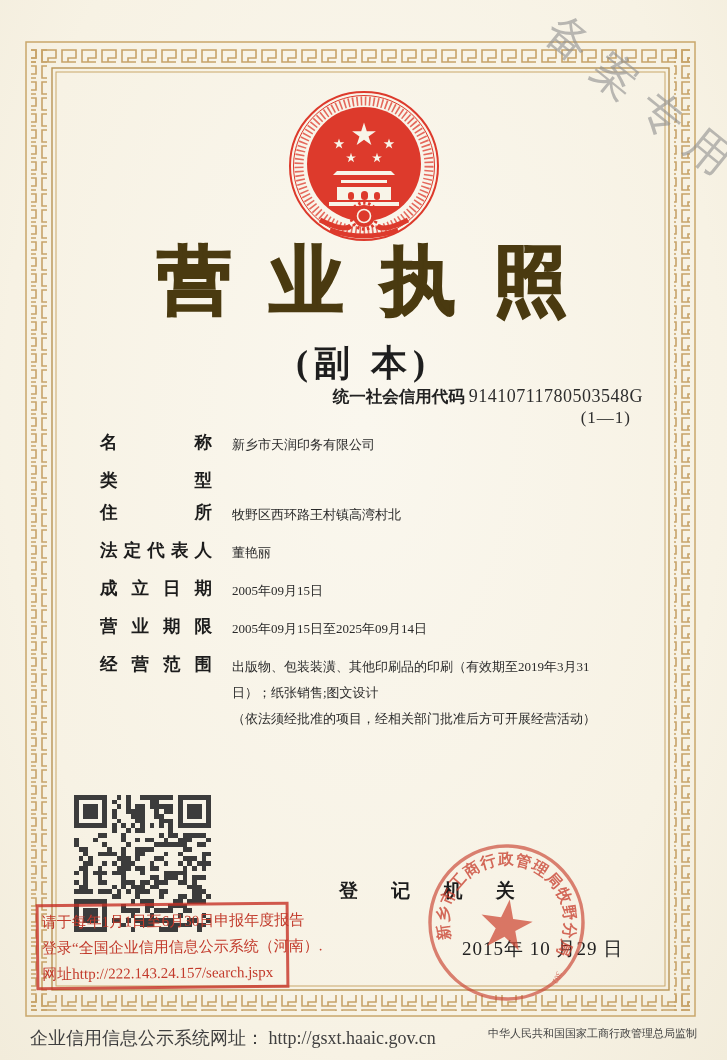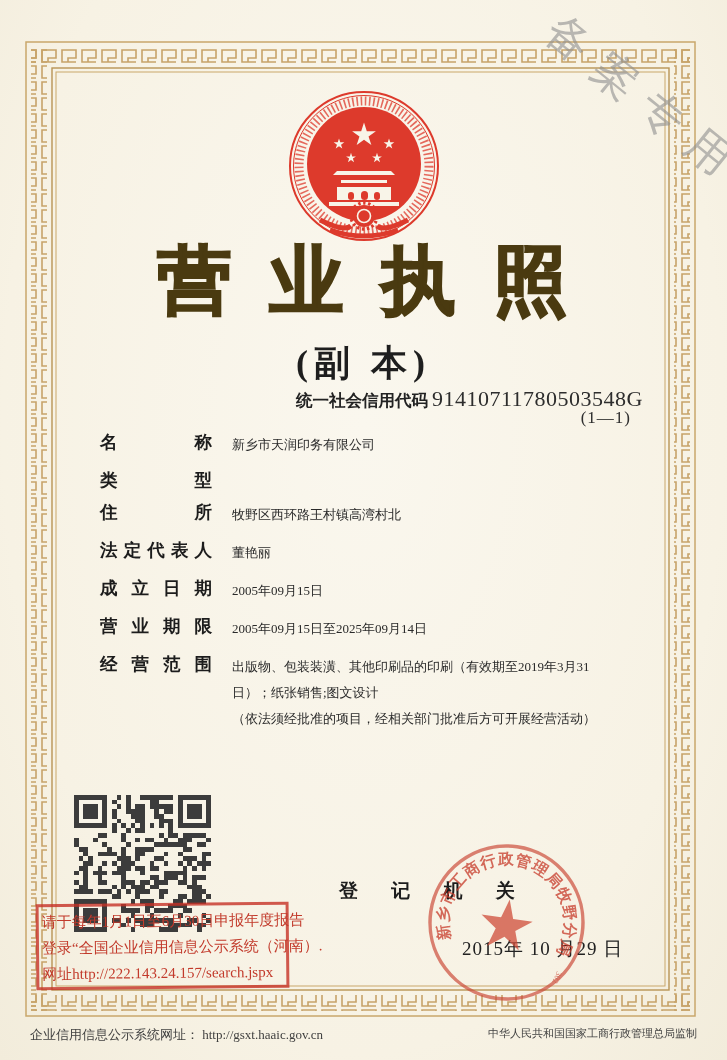--- a/index.html
+++ b/index.html
@@ -21,21 +21,21 @@
          letter-spacing:38px;text-indent:38px;
          -webkit-text-stroke:2px #4a3a10;
          font-family:"Liberation Sans",sans-serif;}
   #subtitle{left:0;top:339px;width:727px;text-align:center;
             font-size:36px;color:#1e1e1e;font-weight:600;letter-spacing:6px;}
 
   
   #creditline{right:84px;top:386px;text-align:right;white-space:nowrap;}
   #creditline .lbl{font-family:"Liberation Sans",sans-serif;font-weight:700;
                    font-size:16.5px;color:#222;}
-  #creditline .code{font-size:22px;color:#2d2d2d;letter-spacing:.5px;}
+  #creditline .code{font-size:18px;color:#2d2d2d;letter-spacing:.5px;}
   #pageno{right:96px;top:408px;font-size:17px;color:#2d2d2d;letter-spacing:1px;}
 
   
   #fields{left:100px;top:432px;width:512px;}
   .frow{display:flex;margin-bottom:12px;align-items:flex-start;}
   .flabel{flex:0 0 112px;font-family:"Liberation Sans",sans-serif;font-weight:700;
           font-size:17.5px;color:#1c1c1c;text-align:justify;text-align-last:justify;
           line-height:20px;}
   .fvalue{margin-left:20px;width:382px;font-size:13px;color:#2a2a2a;
           line-height:26px;white-space:pre-wrap;word-break:break-all;margin-top:0;}
@@ -49,21 +49,21 @@
          transform:rotate(-.6deg);padding:2px 3px;box-sizing:border-box;
          font-size:15px;line-height:26px;white-space:nowrap;z-index:5;}
 
   
   #reglabel{left:339px;top:878px;font-family:"Liberation Sans",sans-serif;
             font-weight:700;font-size:19px;color:#1c1c1c;letter-spacing:14px;white-space:nowrap;}
   #regdate{left:462px;top:936px;font-size:19px;color:#222;white-space:nowrap;letter-spacing:1px;}
   #seal{left:424px;top:840px;width:165px;height:165px;opacity:.85;}
 
   
-  #footL{left:30px;top:1026px;font-size:13px;color:#3f3f3f;white-space:nowrap;}
+  #footL{left:30px;top:1026px;font-size:18px;color:#3f3f3f;white-space:nowrap;}
   #footL .u{font-family:"Liberation Serif",serif;}
   #footR{right:30px;top:1026px;font-size:11px;color:#3f3f3f;white-space:nowrap;}
 
   svg text{user-select:none;}
 </style>
 </head>
 <body>
 
 <div id="page">
 

